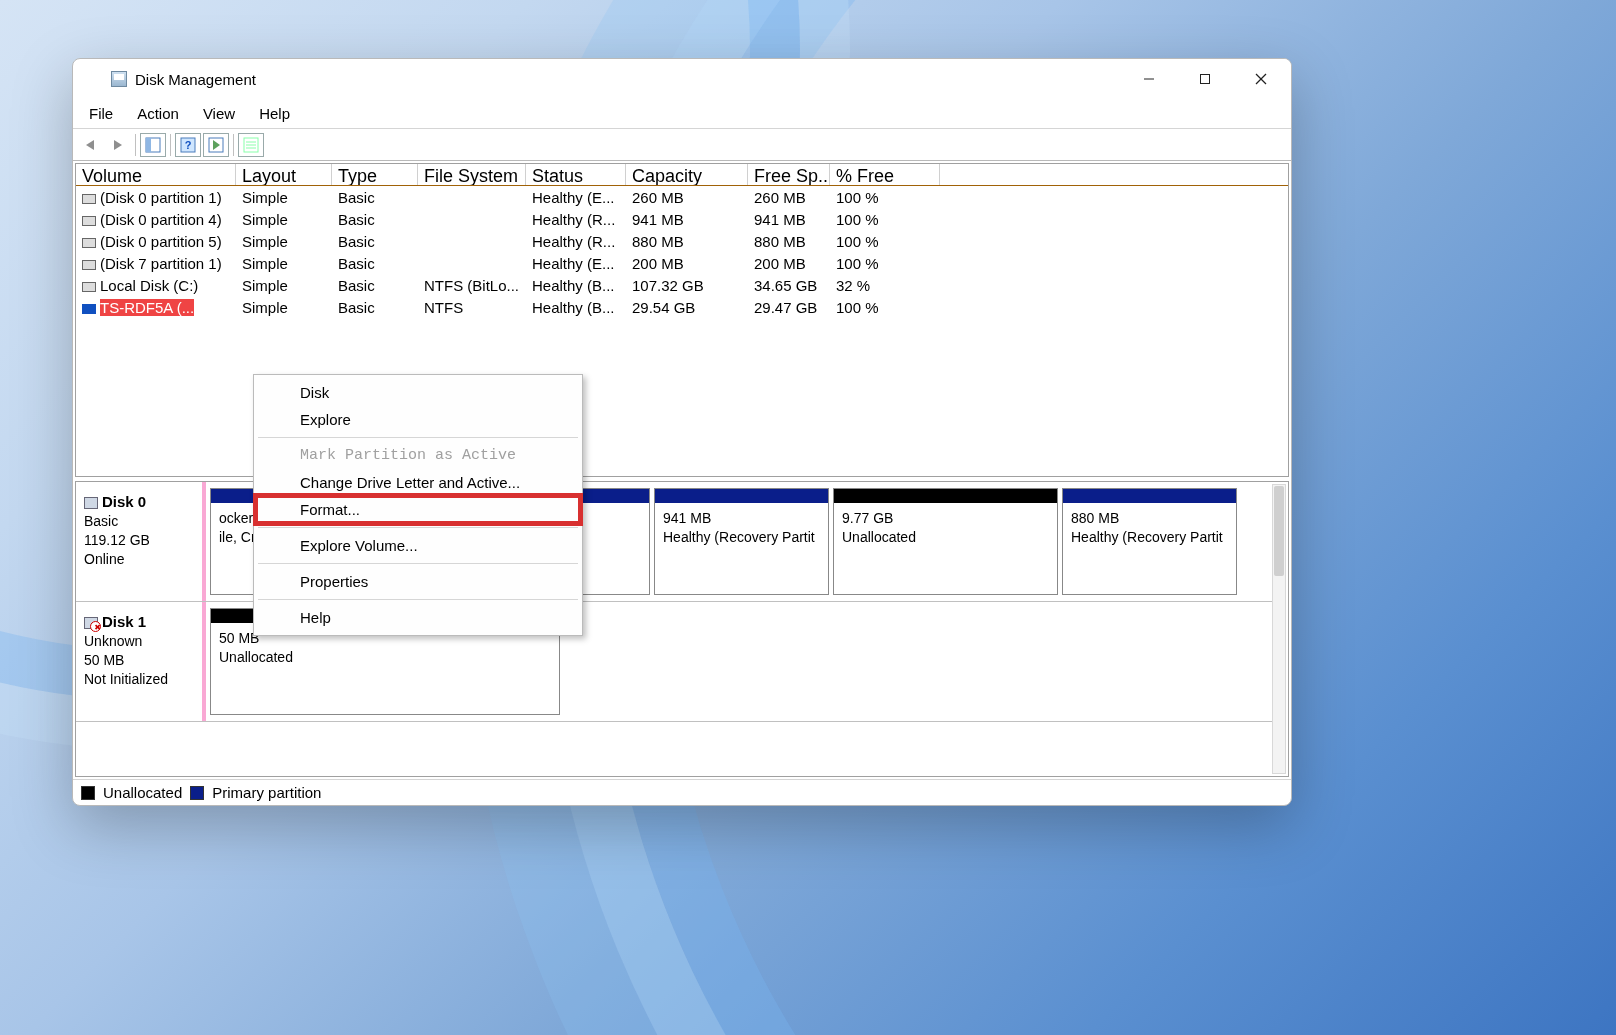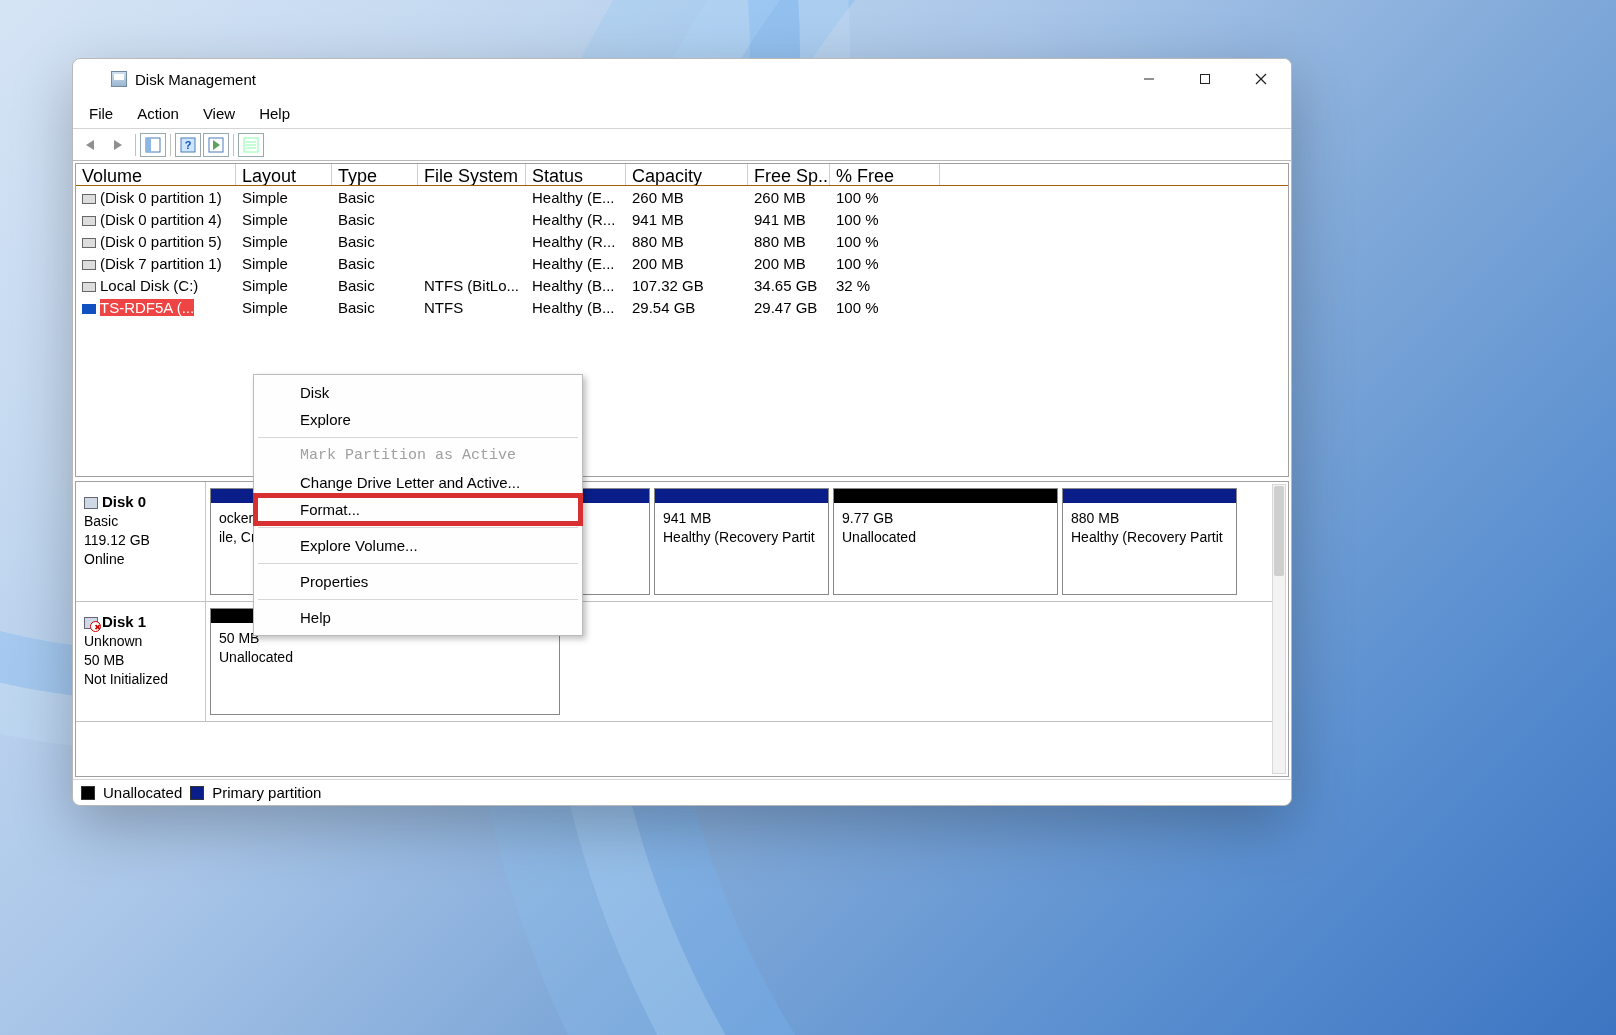--- a/index.html
+++ b/index.html
@@ -152,21 +152,21 @@
     flex-direction:column;
     position:relative;
   }
   .disk-row {
     display:flex;
     border-bottom:1px solid #c0c0c0;
     min-height:120px;
   }
   .disk-label {
     width:130px;
-    border-right:1px solid #f9a8d4;
+    border-right:4px solid #f9a8d4;
     padding:10px 8px;
     font-size:14px;
     line-height:1.35;
   }
   .disk-label b{font-size:15px;}
   .disk-icon{display:inline-block;width:14px;height:12px;background:#cfd8e5;border:1px solid #667;margin-right:4px;vertical-align:middle;position:relative;}
   .disk-icon.err::after{content:"";position:absolute;right:-4px;bottom:-4px;width:9px;height:9px;border-radius:50%;background:#fff;border:1px solid #c00;}
   .disk-icon.err::before{content:"✖";position:absolute;right:-4px;bottom:-5px;font-size:8px;color:#c00;z-index:2;}
   .parts {
     flex:1;

